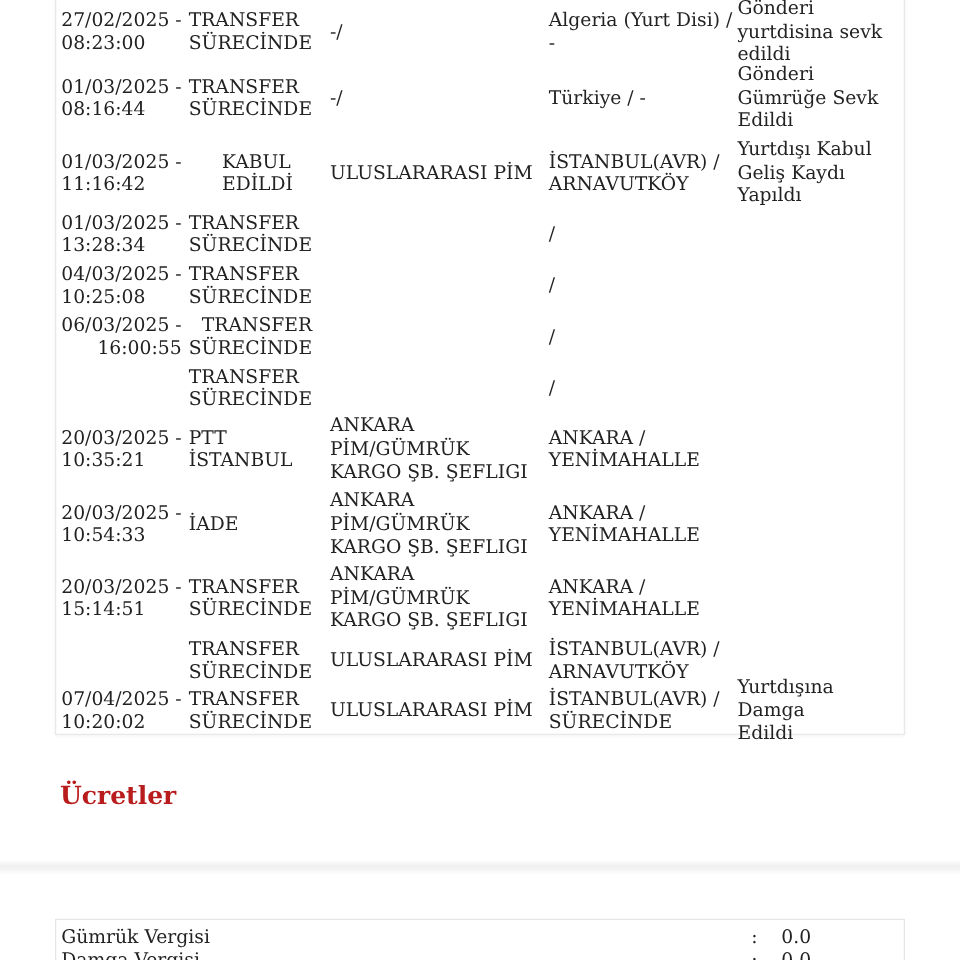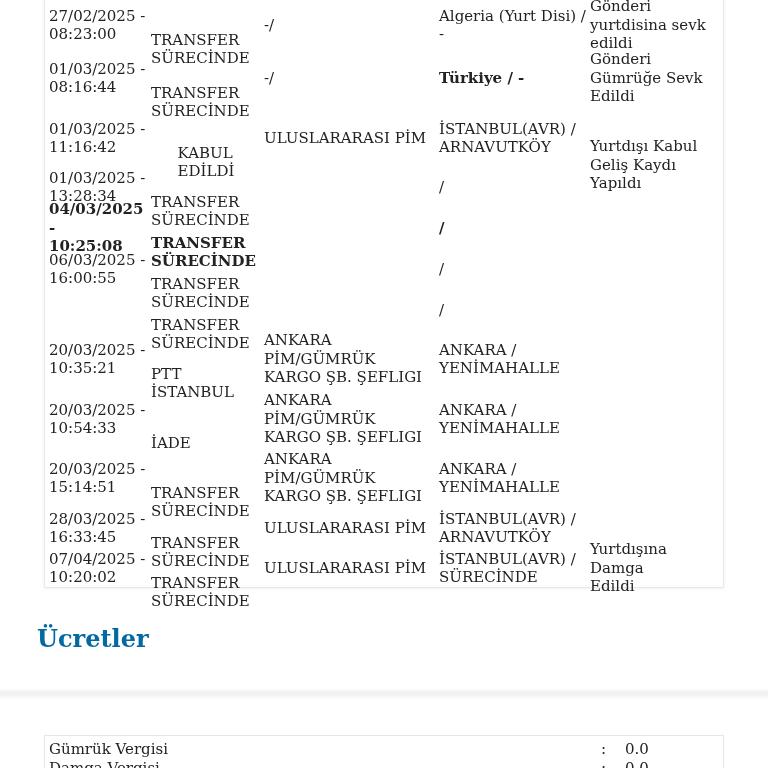--- a/index.html
+++ b/index.html
@@ -13,27 +13,27 @@
     border:1px solid #e8e8e8; border-top:none; box-sizing:border-box;
     box-shadow:0 1px 3px rgba(0,0,0,0.06);
     background:#fff;
   }
   .row {
     position:absolute; left:0; width:680px;
     font-size:15px; line-height:18.5px;
   }
   .cell { position:absolute; top:0; }
   .c-date { left:4px; width:100px; }
-  .c-status { left:106px; width:110px;margin-top:24px; }
+  .c-status { left:106px; width:110px; }
   .c-office { left:219px; width:170px; }
   .c-loc { left:394px; width:150px; }
   .c-desc { left:545px; width:130px; }
   .vc { display:flex; align-items:center; height:100%; }
   .section-title {
-    position:absolute; left:37px; top:624px; font-size:24px; font-weight:bold; color:#0369a1;
+    position:absolute; left:48px; top:624px; font-size:20px; font-weight:bold; color:#b91c1c;
   }
   .divider {
     position:absolute; left:0; top:688px; width:768px; height:12px;
     background:linear-gradient(#fff, #f0f0f0 40%, #f3f3f3 60%, #fff);
   }
   .fees-card {
     position:absolute; left:44px; top:735px; width:680px; height:60px;
     border:1px solid #e6e6e6; box-sizing:border-box; background:#fff;
   }
   .fee-row { position:absolute; left:0; width:680px; font-size:15px; line-height:18px; }
@@ -84,21 +84,21 @@
       </div>
       <div class="cell c-status vc" style="height: 58px;">
         <div>
           <div>TRANSFER</div>
           <div>SÜRECİNDE</div>
         </div>
       </div>
       <div class="cell c-office vc" style="height: 58px;">
         <div>-/</div>
       </div>
-      <div class="cell c-loc vc" style="height: 58px; font-weight: bold;">
+      <div class="cell c-loc vc" style="height: 58px;">
         <div>
           <div>Türkiye / -</div>
         </div>
       </div>
       <div class="cell c-desc vc" style="height: 58px;">
         <div>
           <div>Gönderi</div>
           <div>Gümrüğe Sevk</div>
           <div>Edildi</div>
         </div>
@@ -119,21 +119,21 @@
       </div>
       <div class="cell c-office vc" style="height: 58px;">
         <div>ULUSLARARASI PİM</div>
       </div>
       <div class="cell c-loc vc" style="height: 58px;">
         <div>
           <div>İSTANBUL(AVR) /</div>
           <div>ARNAVUTKÖY</div>
         </div>
       </div>
-      <div class="cell c-desc vc" style="height: 58px; margin-top: 27px;">
+      <div class="cell c-desc vc" style="height: 58px;">
         <div>
           <div>Yurtdışı Kabul</div>
           <div>Geliş Kaydı</div>
           <div>Yapıldı</div>
         </div>
       </div>
     </div>
     <div class="row" style="top: 177px; height: 40px;">
       <div class="cell c-date vc" style="height: 40px;">
         <div>
@@ -152,21 +152,21 @@
       </div>
       <div class="cell c-loc vc" style="height: 40px;">
         <div>
           <div>/</div>
         </div>
       </div>
       <div class="cell c-desc vc" style="height: 40px;">
         <div></div>
       </div>
     </div>
-    <div class="row" style="top: 218px; height: 40px; font-weight: bold;">
+    <div class="row" style="top: 218px; height: 40px;">
       <div class="cell c-date vc" style="height: 40px;">
         <div>
           <div>04/03/2025 -</div>
           <div>10:25:08</div>
         </div>
       </div>
       <div class="cell c-status vc" style="height: 40px;">
         <div>
           <div>TRANSFER</div>
           <div>SÜRECİNDE</div>
@@ -177,21 +177,21 @@
       </div>
       <div class="cell c-loc vc" style="height: 40px;">
         <div>
           <div>/</div>
         </div>
       </div>
       <div class="cell c-desc vc" style="height: 40px;">
         <div></div>
       </div>
     </div>
-    <div class="row" style="top: 259px; height: 40px;">
+    <div class="row" style="top: 259px; height: 40px; text-align: right;">
       <div class="cell c-date vc" style="height: 40px;">
         <div>
           <div>06/03/2025 -</div>
           <div>16:00:55</div>
         </div>
       </div>
       <div class="cell c-status vc" style="height: 40px;">
         <div>
           <div>TRANSFER</div>
           <div>SÜRECİNDE</div>
@@ -299,26 +299,20 @@
         <div>
           <div>ANKARA /</div>
           <div>YENİMAHALLE</div>
         </div>
       </div>
       <div class="cell c-desc vc" style="height: 58px;">
         <div></div>
       </div>
     </div>
     <div class="row" style="top: 518px; height: 40px;">
-      <div class="cell c-date vc" style="height: 40px;">
-        <div>
-          <div>28/03/2025 -</div>
-          <div>16:33:45</div>
-        </div>
-      </div>
       <div class="cell c-status vc" style="height: 40px;">
         <div>
           <div>TRANSFER</div>
           <div>SÜRECİNDE</div>
         </div>
       </div>
       <div class="cell c-office vc" style="height: 40px;">
         <div>ULUSLARARASI PİM</div>
       </div>
       <div class="cell c-loc vc" style="height: 40px;">

